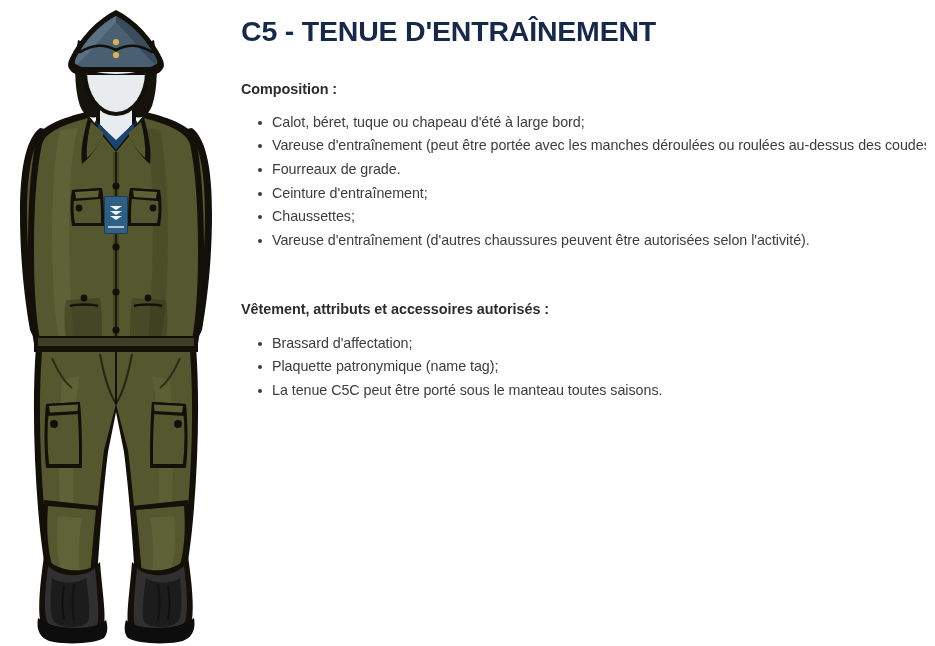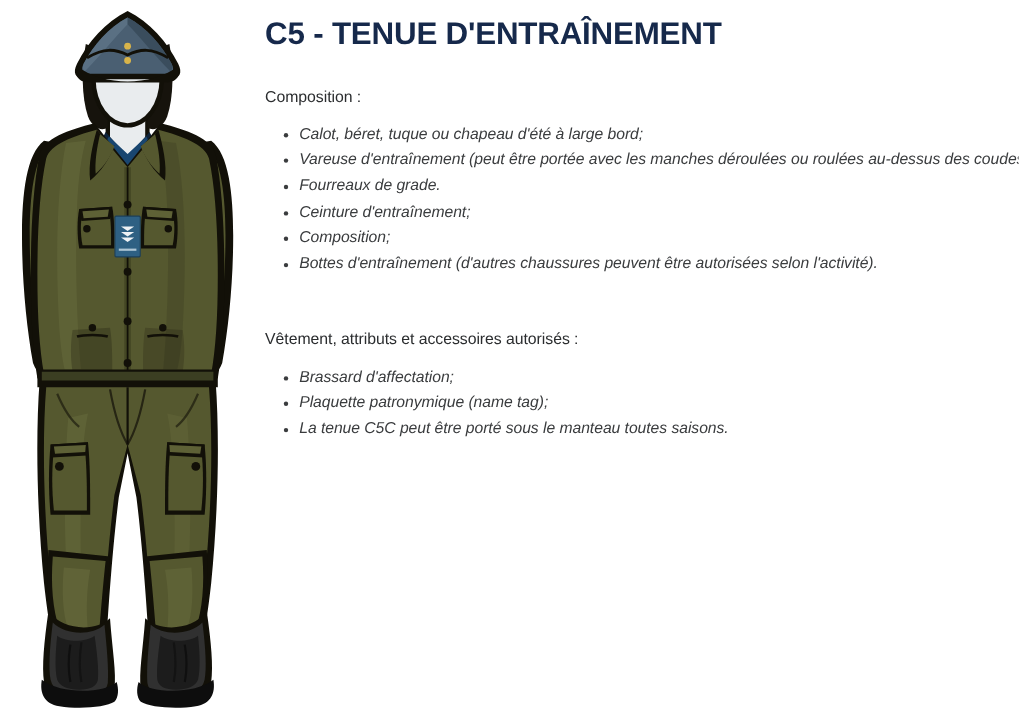--- a/index.html
+++ b/index.html
@@ -60,32 +60,31 @@
     letter-spacing: -0.2px;
     color: #16294b;
     white-space: nowrap;
   }
 
   .section-heading {
     margin: 0;
     padding: 0;
     font-size: 14.4px;
     line-height: 1.4;
-    font-weight: normal;
+    font-weight: bold;
     color: #2b2d2f;
     letter-spacing: -0.05px;
   }
   .section-heading.first { margin-top: 29px; }
   .section-heading.second { margin-top: 0; }
 
   ul.bullets {
     margin: 12px 0 0 0;
     padding: 0 0 0 31px;
     list-style: none;
-    font-style: italic;
   }
   ul.bullets li {
     position: relative;
     font-size: 14.3px;
     line-height: 23.6px;
     color: #3a3c3e;
     white-space: nowrap;
     letter-spacing: -0.05px;
   }
   ul.bullets li::before {
@@ -290,22 +289,22 @@
 
     <h1 class="doc-title">C5 - TENUE D'ENTRAÎNEMENT</h1>
 
     <h2 class="section-heading first">Composition :</h2>
 
     <ul class="bullets">
       <li>Calot, béret, tuque ou chapeau d'été à large bord;</li>
       <li>Vareuse d'entraînement (peut être portée avec les manches déroulées ou roulées au-dessus des coudes);</li>
       <li>Fourreaux de grade.</li>
       <li>Ceinture d'entraînement;</li>
-      <li>Composition;</li>
-      <li>Bottes d'entraînement (d'autres chaussures peuvent être autorisées selon l'activité).</li>
+      <li>Chaussettes;</li>
+      <li>Vareuse d'entraînement (d'autres chaussures peuvent être autorisées selon l'activité).</li>
     </ul>
 
     <div class="spacer-block"></div>
 
     <h2 class="section-heading second">Vêtement, attributs et accessoires autorisés :</h2>
 
     <ul class="bullets">
       <li>Brassard d'affectation;</li>
       <li>Plaquette patronymique (name tag);</li>
       <li>La tenue C5C peut être porté sous le manteau toutes saisons.</li>

